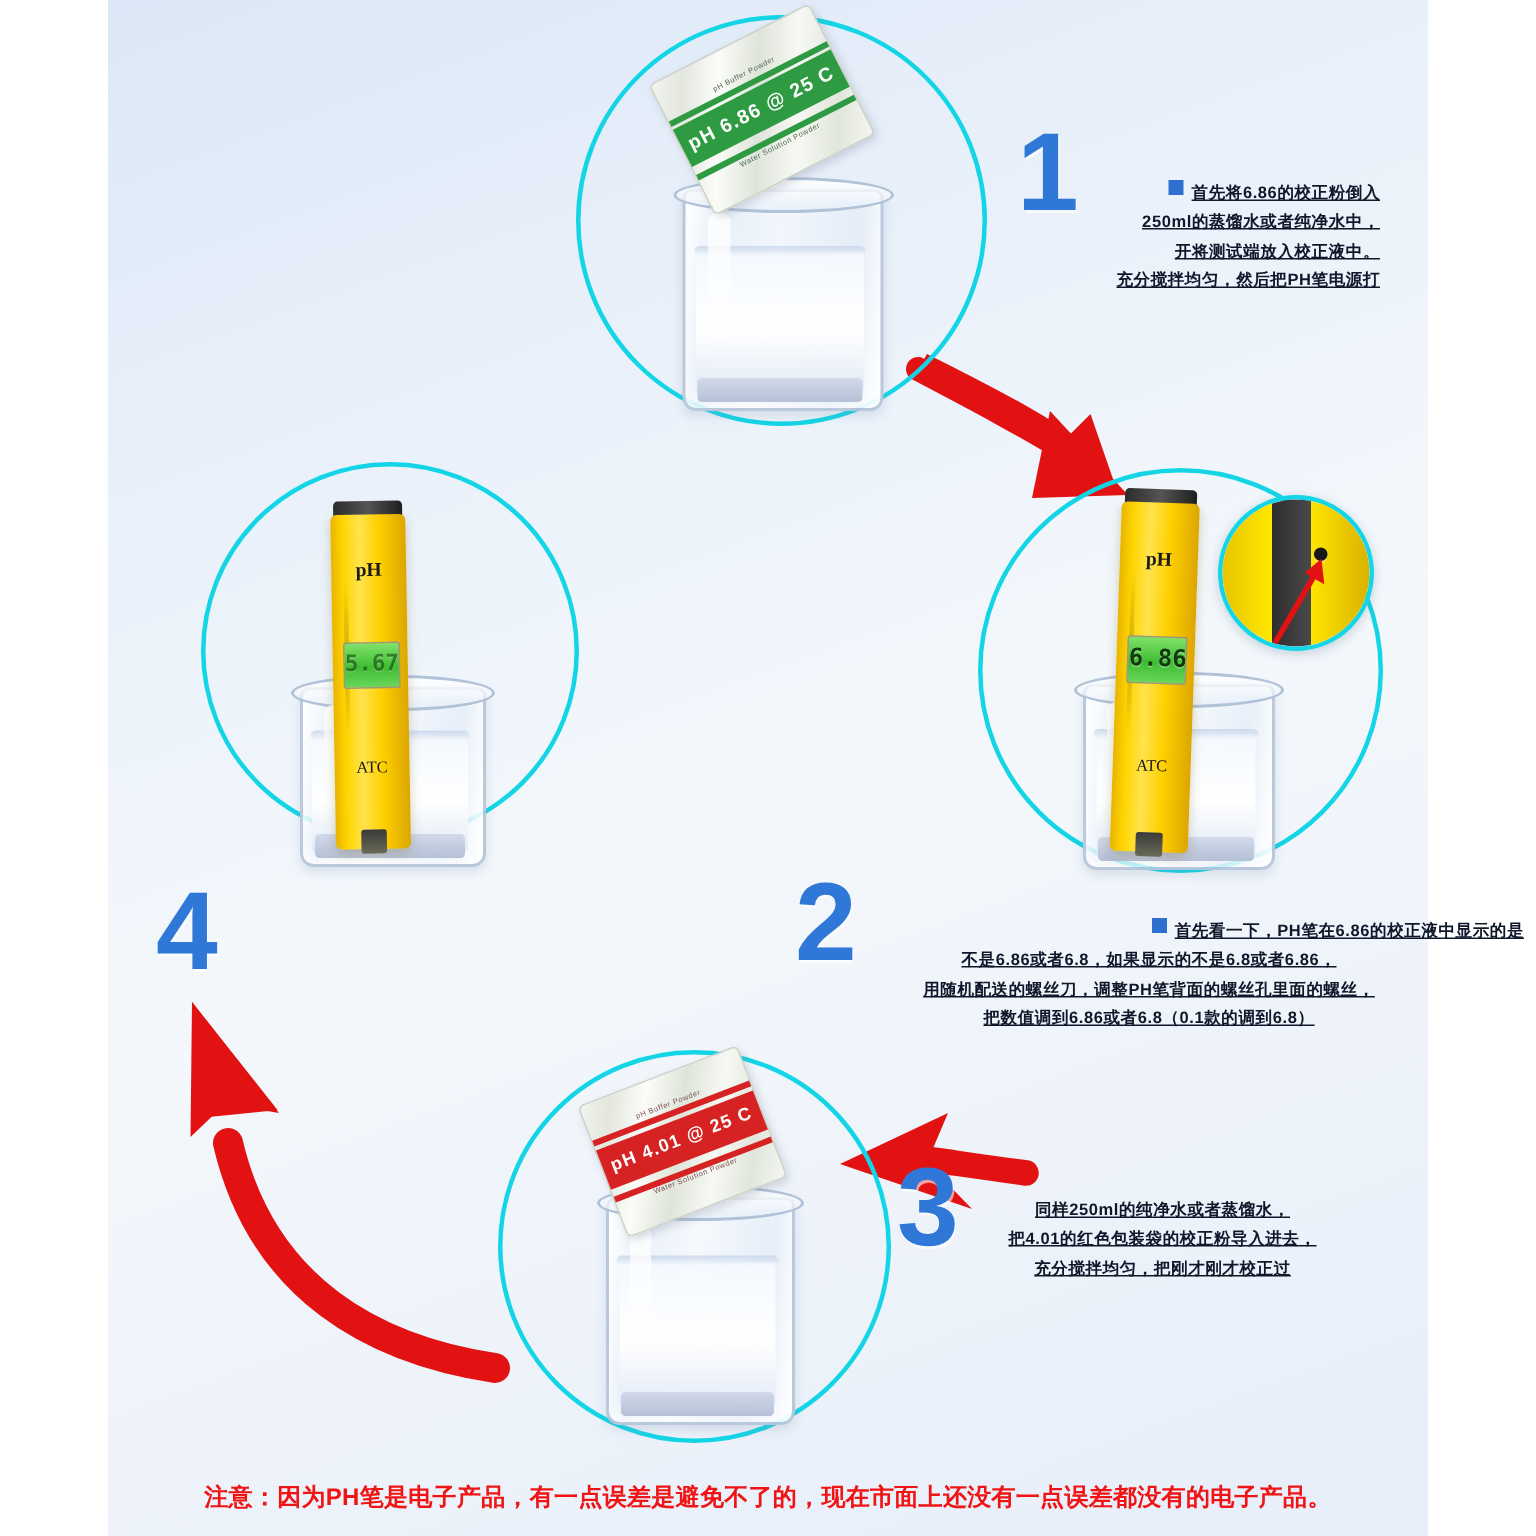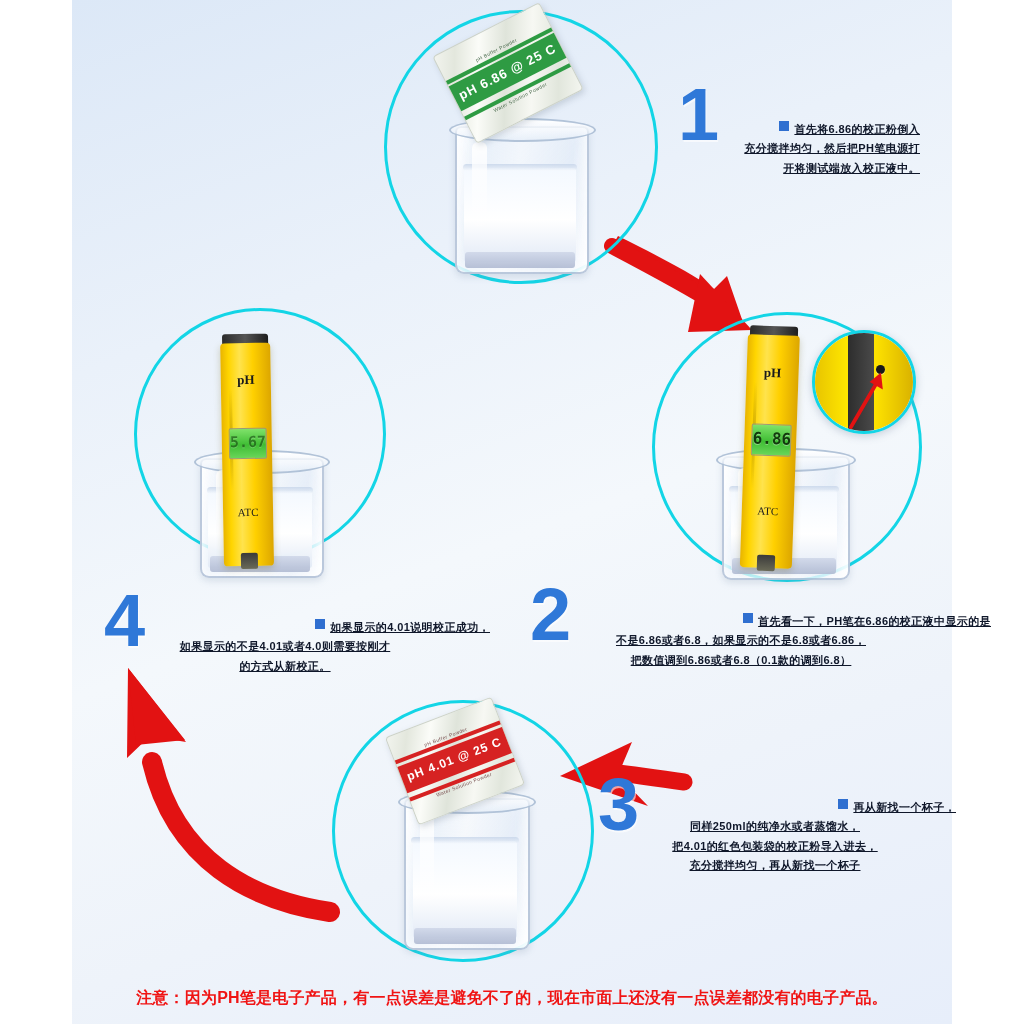--- a/index.html
+++ b/index.html
@@ -128,22 +128,23 @@
     <div class="band mainband" style="background:#2e9b43;"></div>
     <div class="band thin" style="top:70%;background:#2e9b43;"></div>
     <div class="smalltxt" style="top:20%;color:#4b6b4e;">pH Buffer Powder</div>
     <div class="bigtxt" style="top:41%;font-size:13px;">pH 6.86 @ 25 C</div>
     <div class="smalltxt" style="top:75%;color:#4b6b4e;">Water Solution Powder</div>
   </div>
 
   <div class="bignum" style="left:678px;top:78px;">1</div>
   <div class="steptext ta-r" style="left:580px;top:120px;width:340px;">
     <div><span class="sq"></span><span>首先将6.86的校正粉倒入</span></div>
+    <div>250ml的蒸馏水或者纯净水中，</div>
+    <div>开将测试端放入校正液中。</div>
     <div>充分搅拌均匀，然后把PH笔电源打</div>
-    <div>开将测试端放入校正液中。</div>
   </div>
 
   <div class="circ" style="left:652px;top:312px;width:270px;height:270px;"></div>
 
   <div class="glass" style="left:722px;top:448px;width:124px;height:128px;">
     <div class="body"></div>
     <div class="rim"></div>
     <div class="water"></div>
     <div class="waterline"></div>
     <div class="glint"></div>
@@ -169,23 +170,24 @@
     <div class="yl" style="left:60%;width:40%;background:linear-gradient(90deg,#ffe400,#d9b200);"></div>
     <div style="position:absolute;left:62%;top:33%;width:9px;height:9px;border-radius:50%;
                 background:#181818;box-shadow:0 1px 1px rgba(255,255,255,.5);"></div>
     <svg style="position:absolute;left:0;top:0;width:100%;height:100%" viewBox="0 0 104 104">
       <path d="M38 100 L 66 52" stroke="#e21212" stroke-width="4" fill="none" stroke-linecap="round"></path>
       <path d="M70 42 L 72 60 L 58 52 Z" fill="#e21212"></path>
     </svg>
   </div>
 
   <div class="bignum" style="left:530px;top:578px;">2</div>
-  <div class="steptext ta-c" style="left:491px;top:612px;width:500px;">
+  <div class="steptext ta-c" style="left:516px;top:612px;width:500px;">
     <div style="text-align:right;"><span class="sq"></span><span>首先看一下，PH笔在6.86的校正液中显示的是</span></div>
     <div>不是6.86或者6.8，如果显示的不是6.8或者6.86，</div>
+    <div>用随机配送的螺丝刀，调整PH笔背面的螺丝孔里面的螺丝，</div>
     <div>把数值调到6.86或者6.8（0.1款的调到6.8）</div>
   </div>
 
   <div class="circ" style="left:332px;top:700px;width:262px;height:262px;"></div>
 
   <div class="glass" style="left:404px;top:790px;width:122px;height:156px;">
     <div class="body"></div>
     <div class="rim"></div>
     <div class="water"></div>
     <div class="waterline"></div>
@@ -197,24 +199,23 @@
     <div class="band thin" style="top:26%;background:#d62222;"></div>
     <div class="band mainband" style="background:#d62222;"></div>
     <div class="band thin" style="top:70%;background:#d62222;"></div>
     <div class="smalltxt" style="top:18%;color:#7a5353;">pH Buffer Powder</div>
     <div class="bigtxt" style="top:40%;font-size:12px;">pH 4.01 @ 25 C</div>
     <div class="smalltxt" style="top:74%;color:#7a5353;">Water Solution Powder</div>
   </div>
 
   <div class="bignum" style="left:598px;top:768px;">3</div>
   <div class="steptext ta-c" style="left:594px;top:798px;width:362px;">
-    <div style="text-align:right;"><span class="sq"></span><span>再从新找一个杯子，</span></div>
     <div>同样250ml的纯净水或者蒸馏水，</div>
     <div>把4.01的红色包装袋的校正粉导入进去，</div>
-    <div>充分搅拌均匀，再从新找一个杯子</div>
+    <div>充分搅拌均匀，把刚才刚才校正过</div>
   </div>
 
   <div class="circ" style="left:134px;top:308px;width:252px;height:252px;"></div>
 
   <div class="glass" style="left:200px;top:450px;width:120px;height:124px;">
     <div class="body"></div>
     <div class="rim"></div>
     <div class="water"></div>
     <div class="waterline"></div>
     <div class="glint"></div>
@@ -228,20 +229,15 @@
       <div class="phlabel" style="font-size:13px;">pH</div>
       <div class="lcd" style="top:38%;height:29px;">
         <div class="lcdval" style="top:4px;font-size:15px;opacity:.55;">5.67</div>
       </div>
       <div class="atc" style="top:73%;font-size:11px;">ATC</div>
     </div>
     <div class="probe"></div>
   </div>
 
   <div class="bignum" style="left:104px;top:584px;">4</div>
-  <div class="steptext ta-c" style="left:80px;top:618px;width:410px;">
-    <div style="text-align:right;"><span class="sq"></span><span>如果显示的4.01说明校正成功，</span></div>
-    <div>如果显示的不是4.01或者4.0则需要按刚才</div>
-    <div>的方式从新校正。</div>
-  </div>
 
   <div class="note" style="top:988px;">注意：因为PH笔是电子产品，有一点误差是避免不了的，现在市面上还没有一点误差都没有的电子产品。</div>
 </div>
 
 </body></html>

